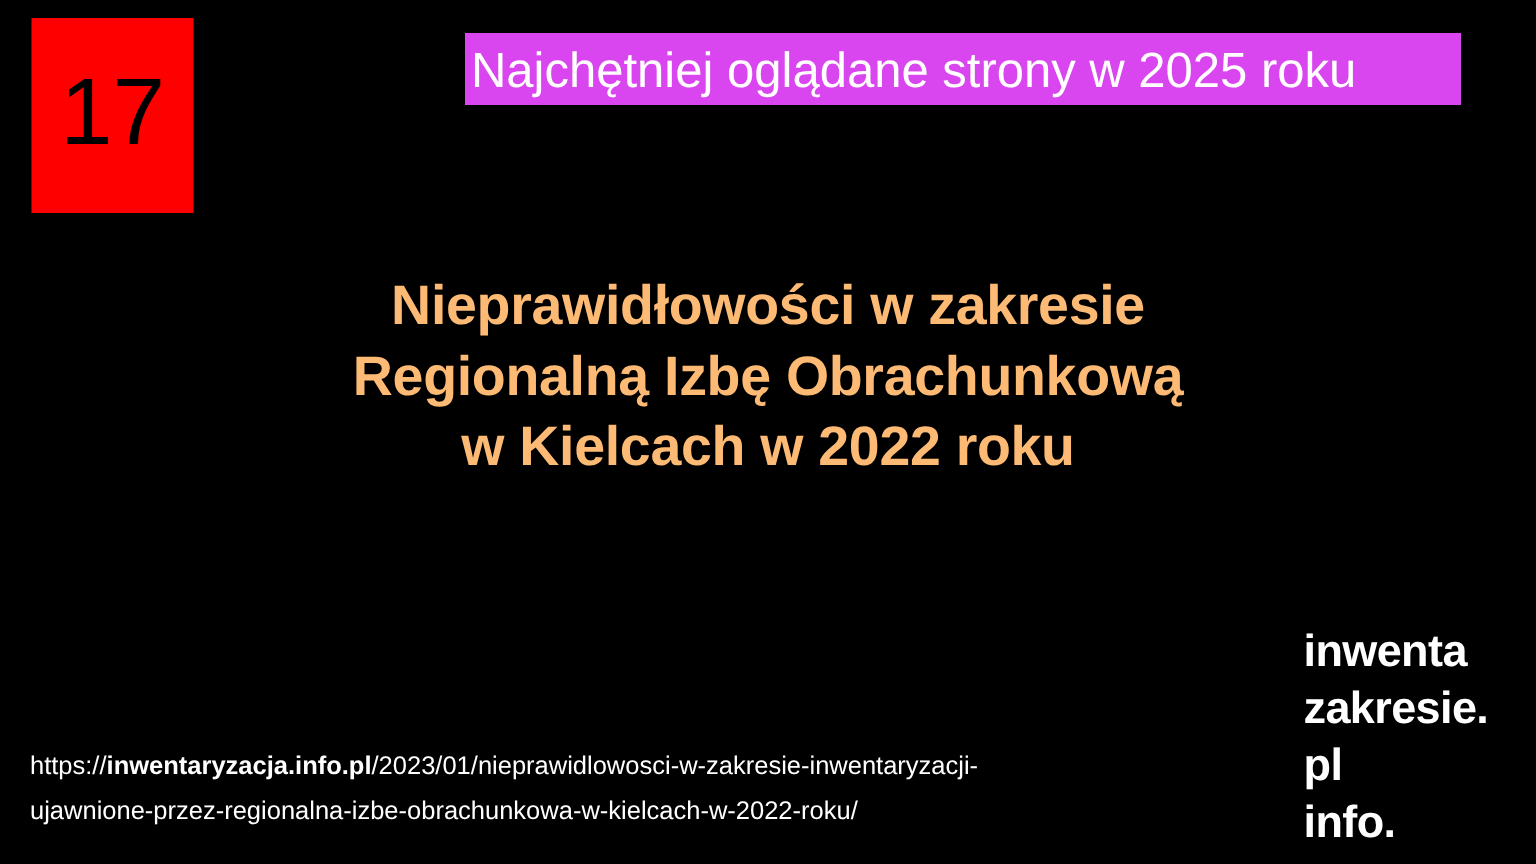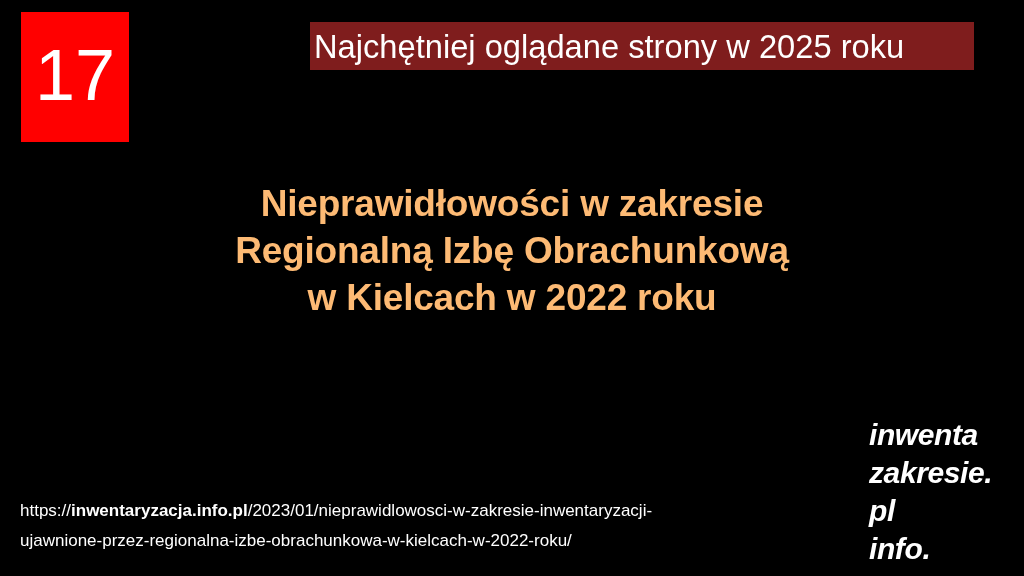--- a/index.html
+++ b/index.html
@@ -22,36 +22,36 @@
     left: 21px;
     top: 12px;
     width: 108px;
     height: 130px;
     background: #ff0000;
     display: flex;
     align-items: center;
     justify-content: center;
   }
   #rank-badge .rank-number {
-    color: #ffffff;
-    font-size: 72px;
+    color: #000000;
+    font-size: 63px;
     font-weight: 300;
     line-height: 1;
     letter-spacing: 0px;
     transform: translateY(-2px);
   }
 
   
   #series-banner {
     position: absolute;
     left: 310px;
     top: 22px;
     width: 664px;
     height: 48px;
-    background: #7f1d1d;
+    background: #d946ef;
     display: flex;
     align-items: center;
     overflow: hidden;
   }
   #series-banner .banner-text {
     color: #ffffff;
     font-size: 33px;
     font-weight: 400;
     line-height: 1;
     white-space: nowrap;
@@ -105,21 +105,20 @@
     top: 416px;
     color: #ffffff;
     font-size: 30px;
     font-weight: 700;
     line-height: 38px;
     letter-spacing: -0.4px;
   }
   #site-logo .logo-line {
     display: block;
     white-space: nowrap;
-    font-style: italic;
   }
 </style>
 </head>
 <body>
 
 <div id="rank-badge">
   <span class="rank-number">17</span>
 </div>
 
 <div id="series-banner">

